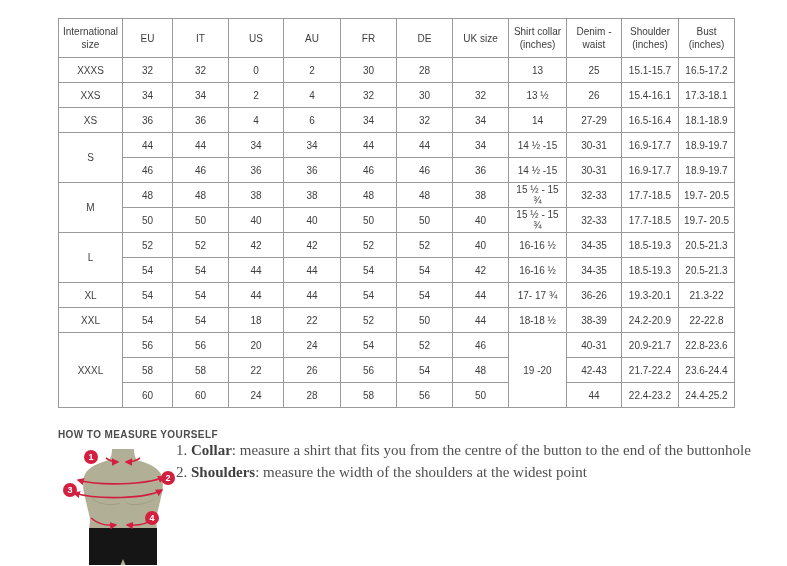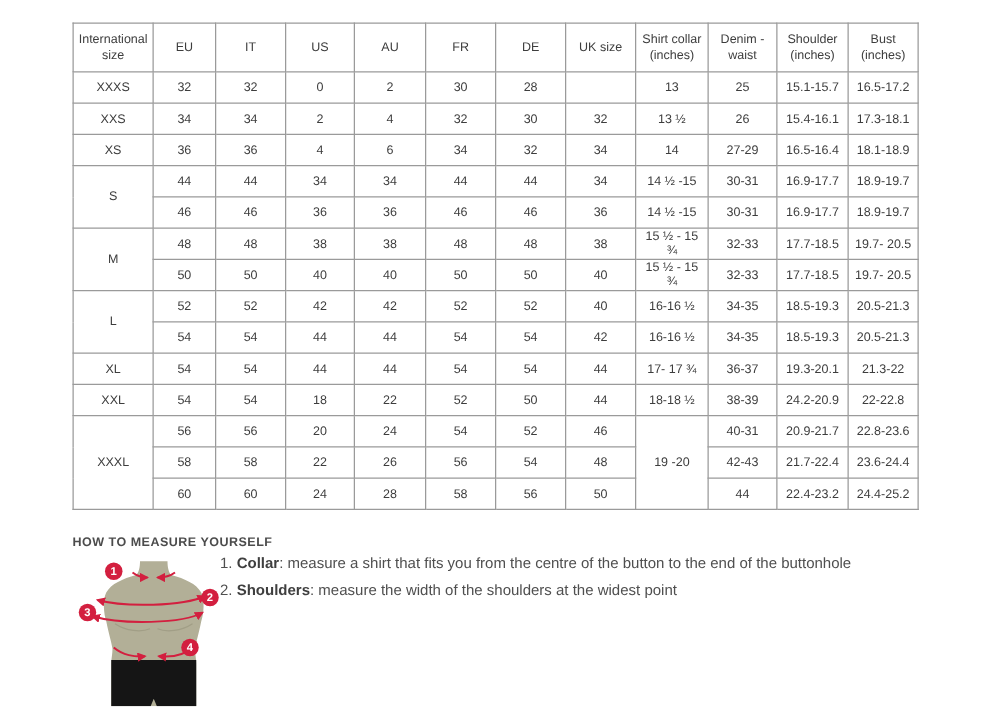--- a/index.html
+++ b/index.html
@@ -47,25 +47,26 @@
     left: 58px; top: 447px;
     width: 130px; height: 118px;
   }
   .steps {
     position: absolute;
     left: 176px; top: 444px;
     margin: 0; padding: 0;
     list-style: none;
   }
   .step {
-    font-size: 12px;
+    font-size: 15px;
     line-height: 12px;
     color: #4f4f4f;
     margin-bottom: 9.5px;
     white-space: nowrap;
+    font-family: Liberation Serif, serif;
   }
   .step .step-label { font-weight: 700; color: #3f3f3f; }
 </style>
 </head>
 <body>
 
 <div class="page">
 
   <table class="size-table">
     <colgroup>
@@ -225,21 +226,21 @@
         <tr>
           <td>XL</td>
           <td>54</td>
           <td>54</td>
           <td>44</td>
           <td>44</td>
           <td>54</td>
           <td>54</td>
           <td>44</td>
           <td>17- 17 ¾</td>
-          <td>36-37</td>
+          <td>36-26</td>
           <td>19.3-20.1</td>
           <td>21.3-22</td>
         </tr>
         <tr>
           <td>XXL</td>
           <td>54</td>
           <td>54</td>
           <td>18</td>
           <td>22</td>
           <td>52</td>

